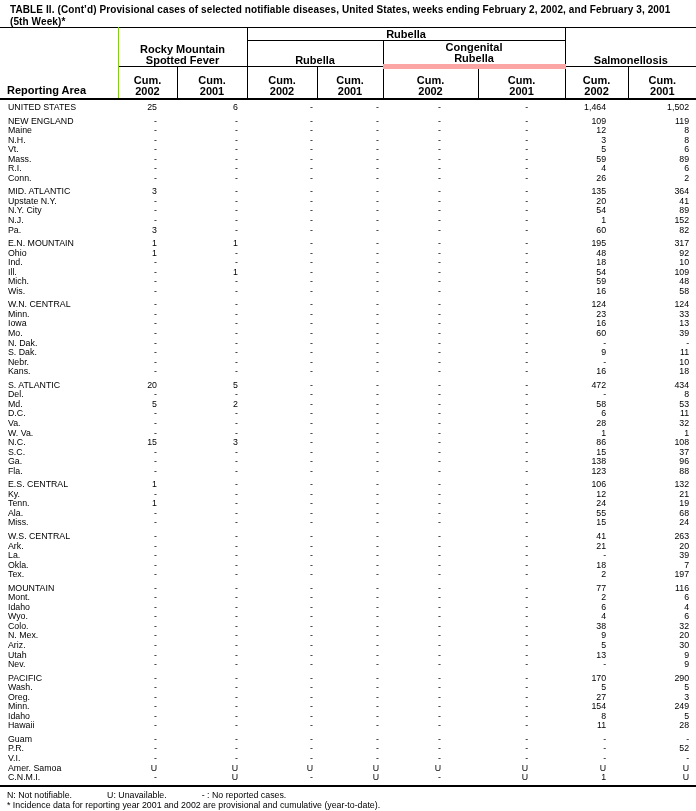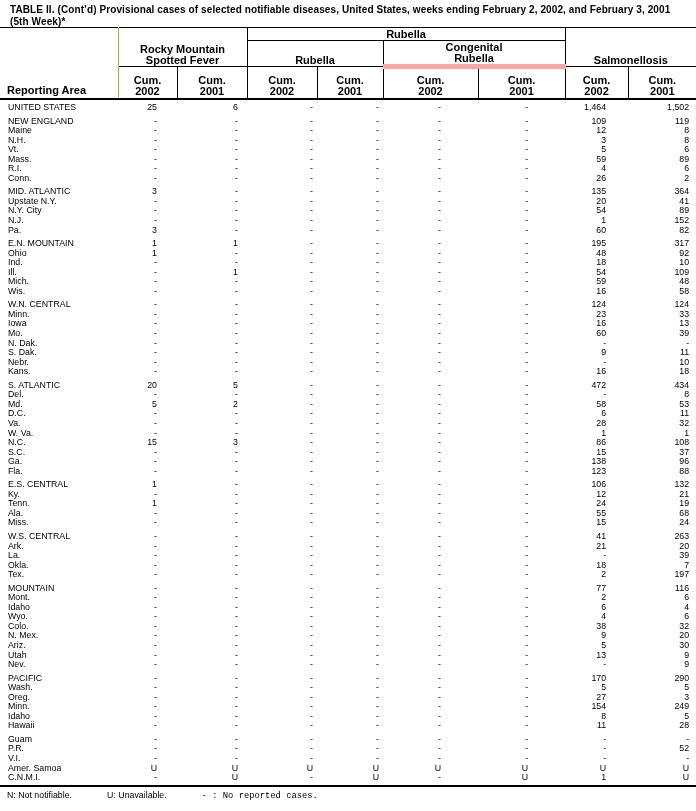--- a/index.html
+++ b/index.html
@@ -32,21 +32,21 @@
   td.num.n4 { padding-right:4px; }
   td.num.n5 { padding-right:37px; }
   td.num.n6 { padding-right:37px; }
   td.num.n7 { padding-right:22px; }
   td.num.n8 { padding-right:7px; }
   tr.gap td { padding-top:4px; height:9.55px; }
   tbody tr:first-child td { padding-top:3px; }
   tbody tr:last-child td { padding-bottom:2px;margin-top:7px; }
   .footnotes { padding-left:7px; padding-top:3px; font-size:8.8px; line-height:10px; }
   .fn-part { display:inline-block; margin-right:35px; }
-  .fn-part:last-child { margin-right:8px;font-family:Liberation Mono, monospace; }
+  .fn-part:last-child { margin-right:8px; }
 </style>
 </head>
 <body>
 
 <div class="page">
 
   <div class="title">
     <span>TABLE II. (Cont’d) Provisional cases of selected notifiable diseases, United States, weeks ending February 2, 2002, and February 3, 2001</span><br>
     <span>(5th Week)*</span>
   </div>
@@ -829,15 +829,16 @@
           <td class="num n7">1</td>
           <td class="num n8">U</td>
         </tr>
       </tbody>
   </table>
 
   <div class="footnotes">
     <div>
       <span class="fn-part">N: Not notifiable.</span><span class="fn-part">U: Unavailable.</span><span class="fn-part">- : No reported cases.</span>
     </div>
+    <div>* Incidence data for reporting year 2001 and 2002 are provisional and cumulative (year-to-date).</div>
   </div>
 
 </div>
 
 </body></html>

